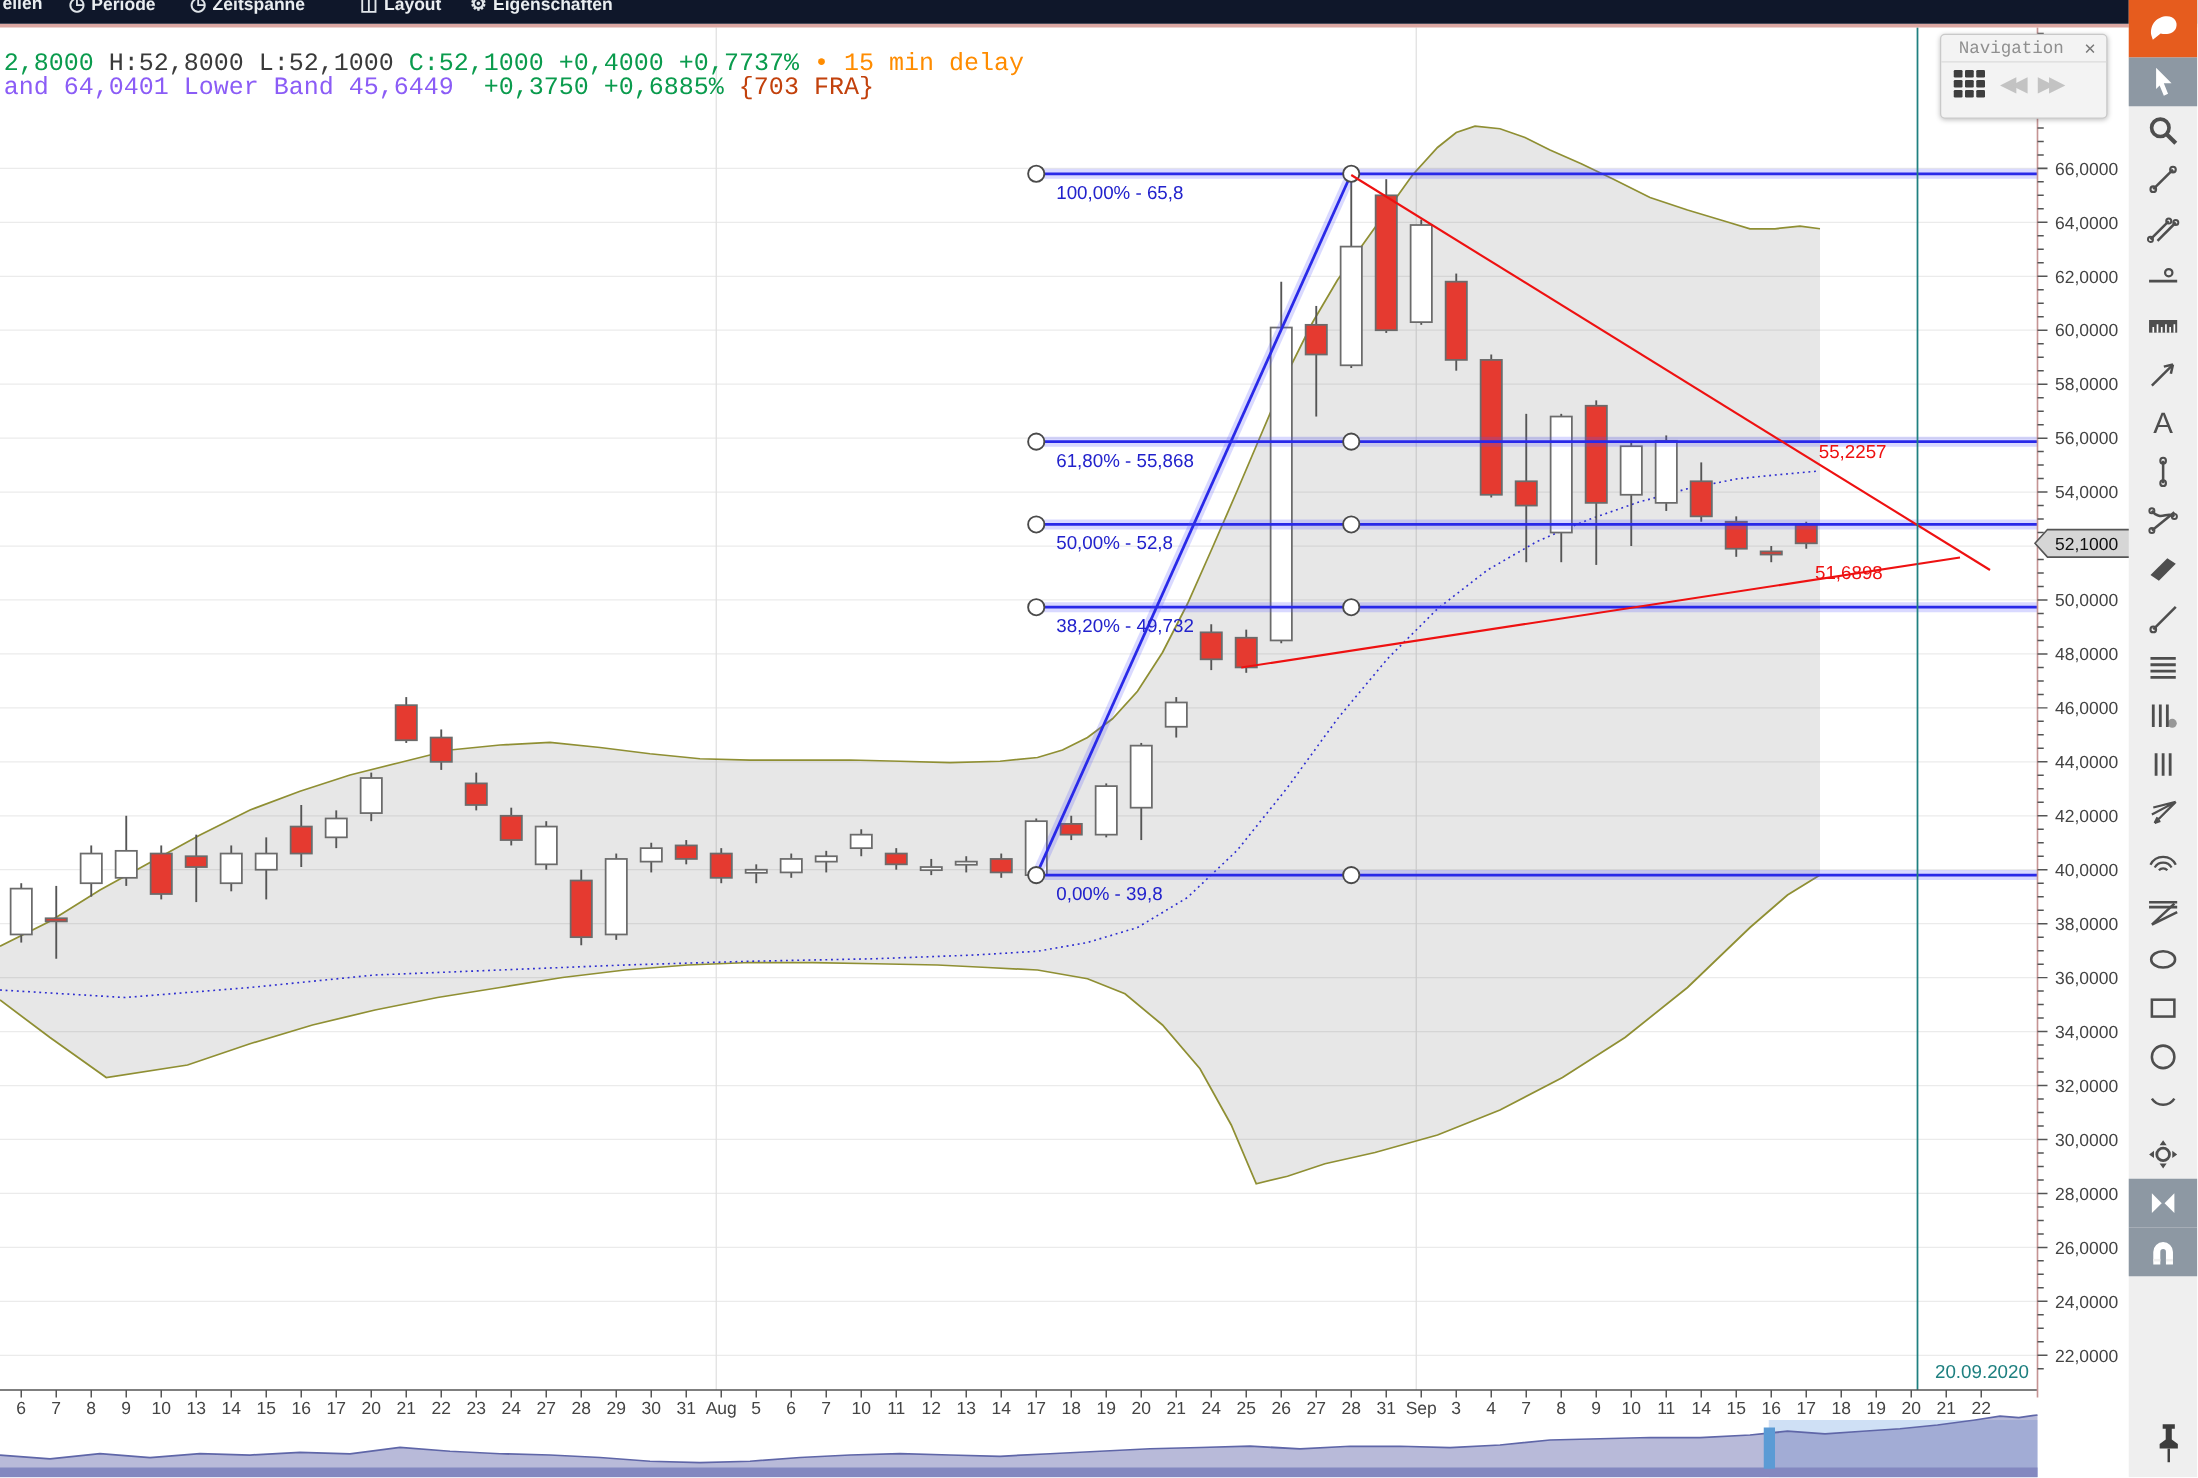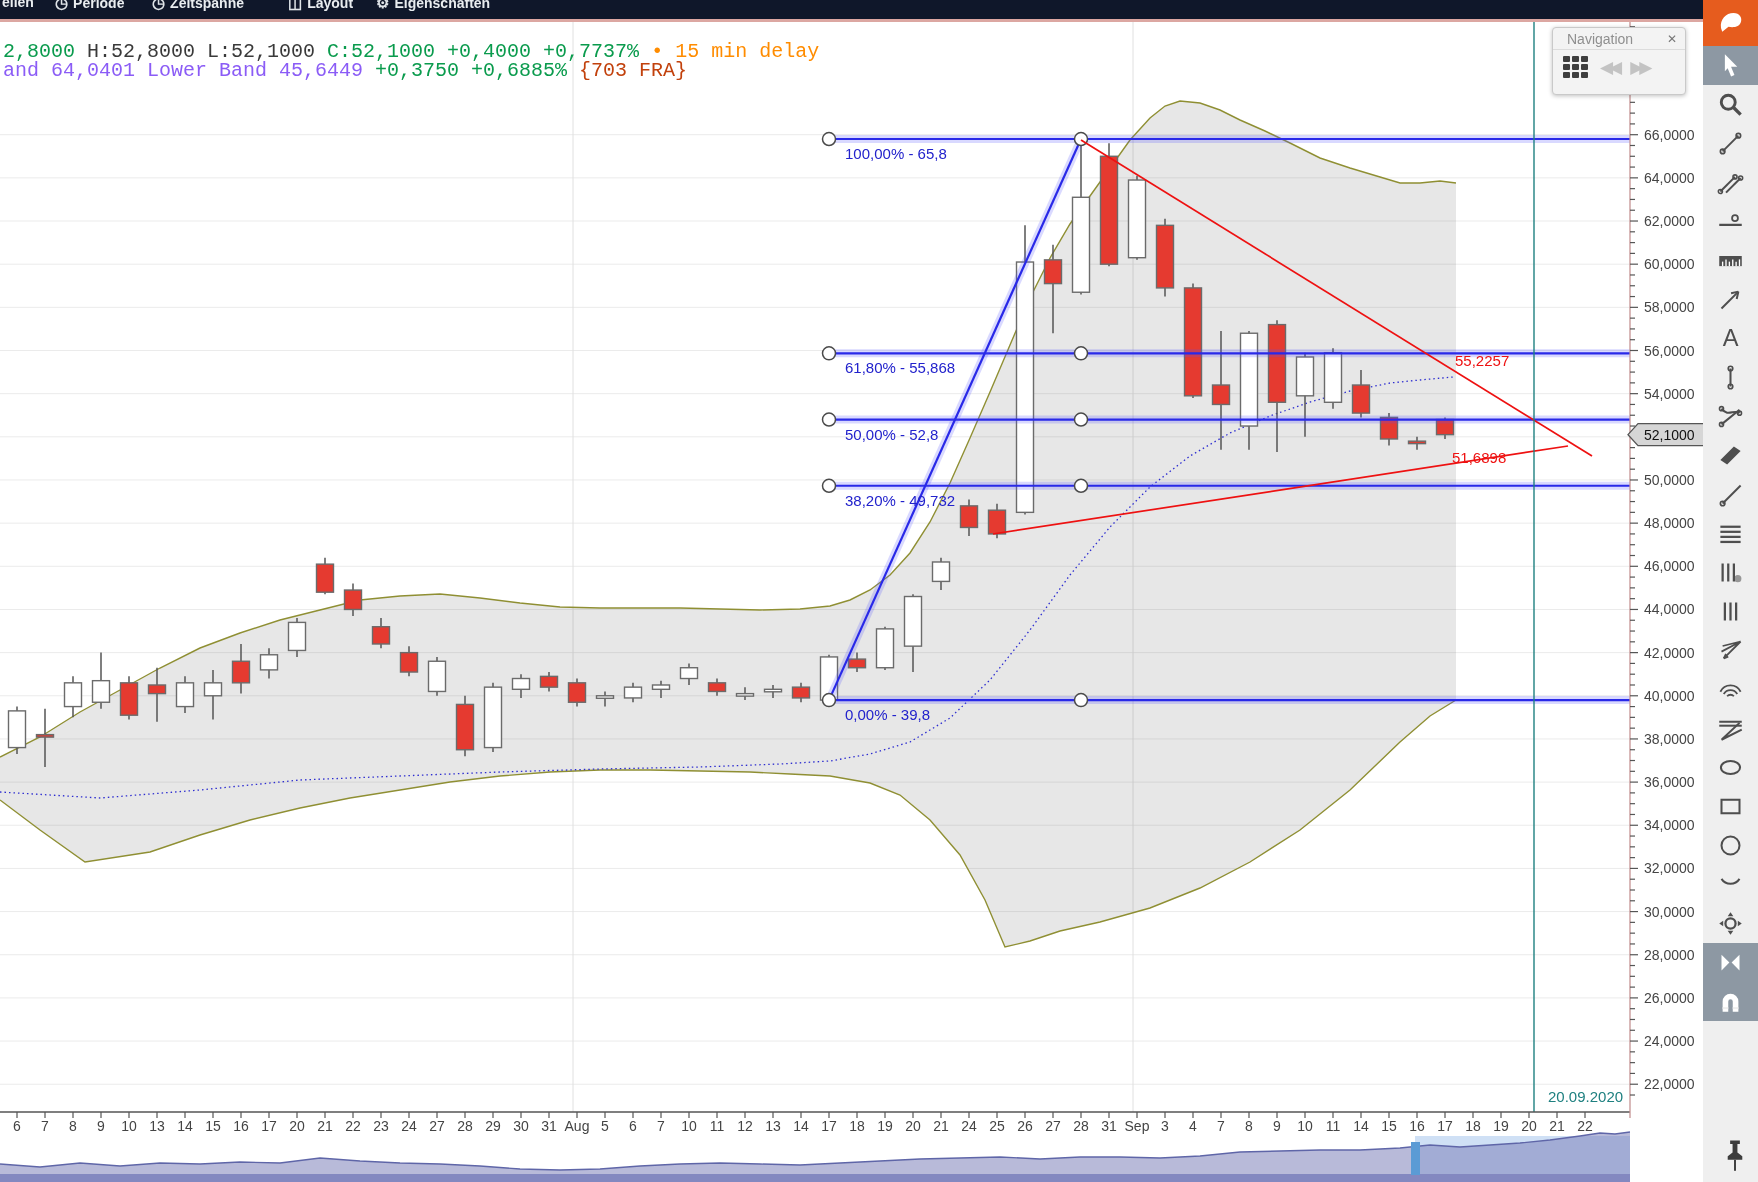--- a/index.html
+++ b/index.html
@@ -10,21 +10,21 @@
   .menu-item{position:absolute;top:-6px;color:#e9edf0;font-size:14px;font-weight:bold;white-space:nowrap;}
   .menu-icon{font-size:15px;margin-right:5px;color:#dfe4e8;}
   #accent-line{position:absolute;left:0;top:19px;width:1758px;height:3px;background:#dca7a2;z-index:29;}
 
   
   #info{position:absolute;left:3px;top:42px;z-index:20;font-size:20px;line-height:19px;white-space:nowrap;font-family:Liberation Mono, monospace;}
 
   
   #nav-panel{position:absolute;left:1552px;top:27px;width:132px;height:66px;background:#f3f3f3;border:1px solid #c9c9c9;border-radius:4px;box-shadow:0 1px 4px rgba(0,0,0,.25);z-index:40;}
   #nav-head{display:flex;align-items:center;justify-content:space-between;padding:3px 8px 2px 14px;border-bottom:1px solid #dcdcdc;}
-  #nav-title{color:#8f8f8f;font-size:14px;}
+  #nav-title{color:#8f8f8f;font-size:14px;font-family:Liberation Mono, monospace;}
   #nav-close{color:#777;font-size:12px;cursor:pointer;}
   #nav-body{display:flex;align-items:center;gap:12px;padding:6px 10px;}
   #nav-grid{display:grid;grid-template-columns:repeat(3,7px);grid-template-rows:repeat(3,6px);gap:2px;}
   #nav-grid span{background:#3e3e3e;border-radius:1px;}
   .nav-arrow{color:#c3c3c3;font-size:17px;letter-spacing:-4px;}
 
   
   #toolbar{position:absolute;right:0;top:0;width:55px;height:1182px;background:#efefef;z-index:35;}
   #brand-logo{width:55px;height:46px;background:#e65c1e;display:flex;align-items:center;justify-content:center;}
   .tool{width:55px;height:39px;display:flex;align-items:center;justify-content:center;color:#4e4e4e;}
@@ -475,21 +475,21 @@
       <span class="menu-item" style="left: 2px;"><span>ellen</span></span>
       <span class="menu-item" style="left: 55px;"><span class="menu-icon">◷</span><span>Periode</span></span>
       <span class="menu-item" style="left: 152px;"><span class="menu-icon">◷</span><span>Zeitspanne</span></span>
       <span class="menu-item" style="left: 288px;"><span class="menu-icon">◫</span><span>Layout</span></span>
       <span class="menu-item" style="left: 376px;"><span class="menu-icon">⚙</span><span>Eigenschaften</span></span>
     </div>
 <div id="accent-line"></div>
 
 <div id="info">
   <div id="info-line1"><span style="color: rgb(10, 155, 77);">2,8000 </span><span style="color: rgb(58, 58, 58);">H:52,8000 L:52,1000 </span><span style="color: rgb(10, 155, 77);">C:52,1000 +0,4000 +0,7737%</span><span style="color: rgb(255, 140, 0);"> • </span><span style="color: rgb(255, 140, 0);">15 min delay</span></div>
-  <div id="info-line2"><span style="color: #8b5cf6;">and 64,0401 Lower Band 45,6449 </span><span style="color: rgb(10, 155, 77);">+0,3750 +0,6885%</span><span style="color: #c2410c;"> {703 FRA}</span></div>
+  <div id="info-line2"><span style="color: #8b5cf6;">and 64,0401 Lower Band 45,6449 </span><span style="color: rgb(10, 155, 77); margin-left: 12px;">+0,3750 +0,6885%</span><span style="color: #c2410c;"> {703 FRA}</span></div>
 </div>
 
 <div id="nav-panel">
   <div id="nav-head">
     <span id="nav-title">Navigation</span>
     <span id="nav-close">✕</span>
   </div>
   <div id="nav-body">
     <span id="nav-grid">
       <span></span>

